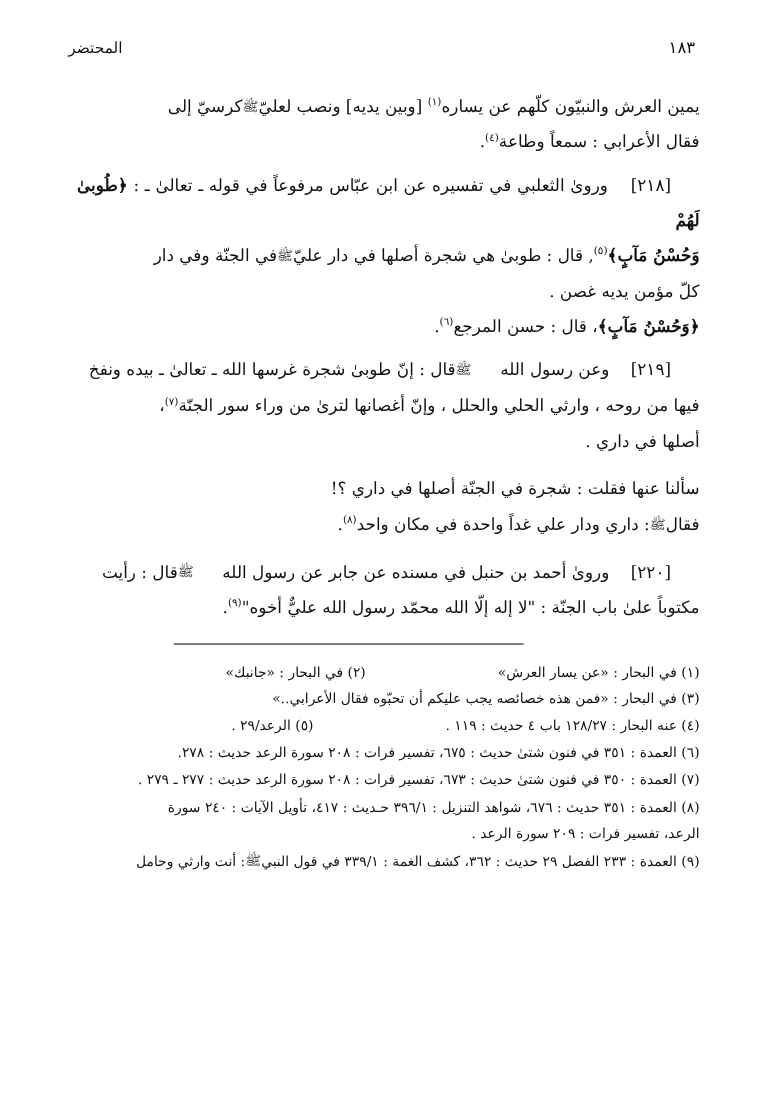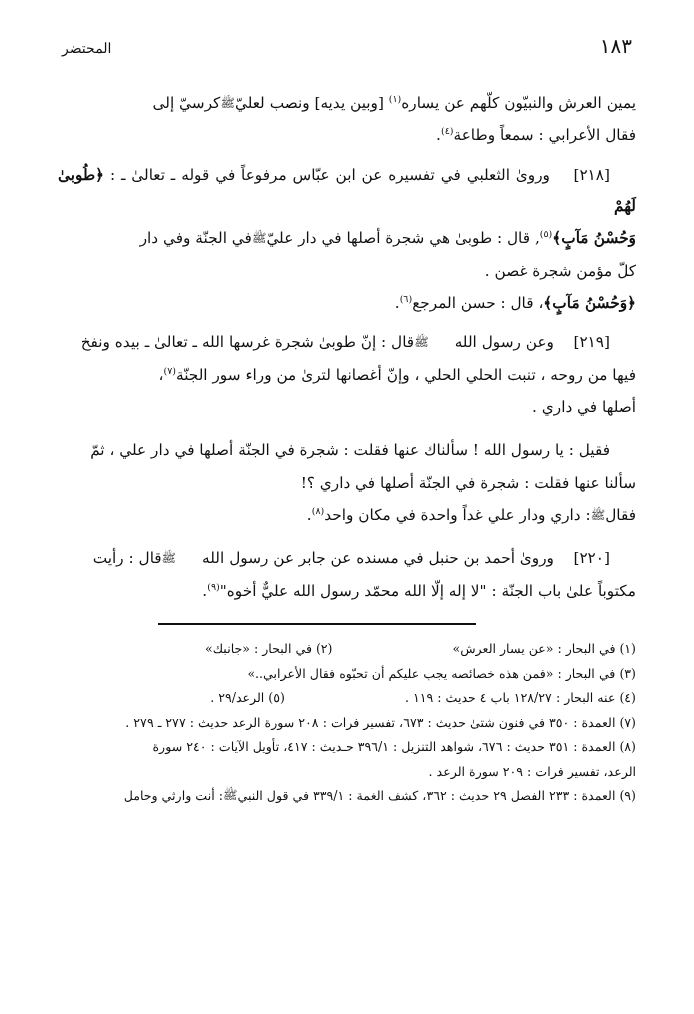--- a/index.html
+++ b/index.html
@@ -27,34 +27,34 @@
   .header {
     display: flex;
     justify-content: space-between;
     align-items: baseline;
     font-size: 14.5px;
     padding: 0 4px;
     margin-bottom: 30px;
   }
   .header .page-num {
     letter-spacing: 0.5px;
-    font-size: 20px;
+    font-size: 15px;
   }
   .header .book-title {
     font-size: 14px;
   }
   
   .body-text {
     font-size: 15.3px;
     line-height: 2.05;
     text-align: justify;
     text-justify: inter-word;
   }
   .body-text p {
-    margin: 0 0 1px 0;
+    margin: 0 0 1px 12px;
     text-align: justify;
   }
   .p-indent {
     text-indent: 26px;
   }
   .center {
     text-align: left;
     text-indent: 0 !important;
   }
   .num-tag {
@@ -130,44 +130,41 @@
 
     <p class="p-indent">
       <span class="num-tag">[٢١٨]</span>&nbsp;&nbsp;&nbsp;
       <span>وروىٰ الثعلبي في تفسيره عن ابن عبّاس مرفوعاً في قوله ـ تعالىٰ ـ :</span>
       <span class="quran">﴿طُوبىٰ لَهُمْ</span>
     </p>
     <p>
       <span class="quran">وَحُسْنُ مَآبٍ﴾</span><sup>(٥)</sup><span>, قال : طوبىٰ هي شجرة أصلها في دار عليّ</span><span class="sall">ﷺ</span><span>في الجنّة وفي دار</span>
     </p>
     <p class="center">
-      <span>كلّ مؤمن شجرة غصن .</span>
+      <span>كلّ مؤمن يديه غصن .</span>
     </p>
     <p class="center">
       <span class="quran">﴿وَحُسْنُ مَآبٍ﴾</span><span>، قال : حسن المرجع</span><sup>(٦)</sup><span>.</span>
     </p>
 
     <div class="spacer-sm"></div>
 
     <p class="p-indent">
       <span class="num-tag">[٢١٩]</span>&nbsp;&nbsp;&nbsp;
       <span>وعن رسول الله</span><span class="sall">ﷺ</span><span>قال : إنّ طوبىٰ شجرة غرسها الله ـ تعالىٰ ـ بيده ونفخ</span>
     </p>
     <p>
-      <span>فيها من روحه ، تنبت الحلي الحلي ، وإنّ أغصانها لترىٰ من وراء سور الجنّة</span><sup>(٧)</sup><span>،</span>
+      <span>فيها من روحه ، وارثي الحلي والحلل ، وإنّ أغصانها لترىٰ من وراء سور الجنّة</span><sup>(٧)</sup><span>،</span>
     </p>
     <p class="center">
       <span>أصلها في داري .</span>
     </p>
 
     <div class="spacer-md"></div>
 
-    <p class="p-indent">
-      <span>فقيل : يا رسول الله ! سألناك عنها فقلت : شجرة في الجنّة أصلها في دار علي ، ثمّ</span>
-    </p>
     <p class="center">
       <span>سألنا عنها فقلت : شجرة في الجنّة أصلها في داري ؟!</span>
     </p>
     <p class="center">
       <span>فقال</span><span class="sall">ﷺ</span><span>: داري ودار علي غداً واحدة في مكان واحد</span><sup>(٨)</sup><span>.</span>
     </p>
 
     <div class="spacer-md"></div>
 
     <p class="p-indent">
@@ -186,20 +183,21 @@
   <div class="footnotes">
     <div class="fn-row-split">
       <div class="fn">(١) في البحار : «عن يسار العرش»</div>
       <div class="fn">(٢) في البحار : «جانبك»</div>
     </div>
     <div class="fn">(٣) في البحار : «فمن هذه خصائصه يجب عليكم أن تحبّوه فقال الأعرابي..»</div>
     <div class="fn-row-split">
       <div class="fn">(٤) عنه البحار : ١٢٨/٢٧ باب ٤ حديث : ١١٩ .</div>
       <div class="fn">(٥) الرعد/٢٩ .</div>
     </div>
+    <div class="fn">(٦) العمدة : ٣٥١ في فنون شتىٰ حديث : ٦٧٥، تفسير فرات : ٢٠٨ سورة الرعد حديث : ٢٧٨.</div>
     <div class="fn">(٧) العمدة : ٣٥٠ في فنون شتىٰ حديث : ٦٧٣، تفسير فرات : ٢٠٨ سورة الرعد حديث : ٢٧٧ ـ ٢٧٩ .</div>
     <div class="fn">(٨) العمدة : ٣٥١ حديث : ٦٧٦، شواهد التنزيل : ٣٩٦/١ حـديث : ٤١٧، تأويل الآيات : ٢٤٠ سورة</div>
     <div class="fn fn-cont">الرعد، تفسير فرات : ٢٠٩ سورة الرعد .</div>
     <div class="fn">
       <span>(٩) العمدة : ٢٣٣ الفصل ٢٩ حديث : ٣٦٢، كشف الغمة : ٣٣٩/١ في قول النبي</span><span class="sall">ﷺ</span><span>: أنت وارثي وحامل</span>
     </div>
   </div>
 
 </div>
 

